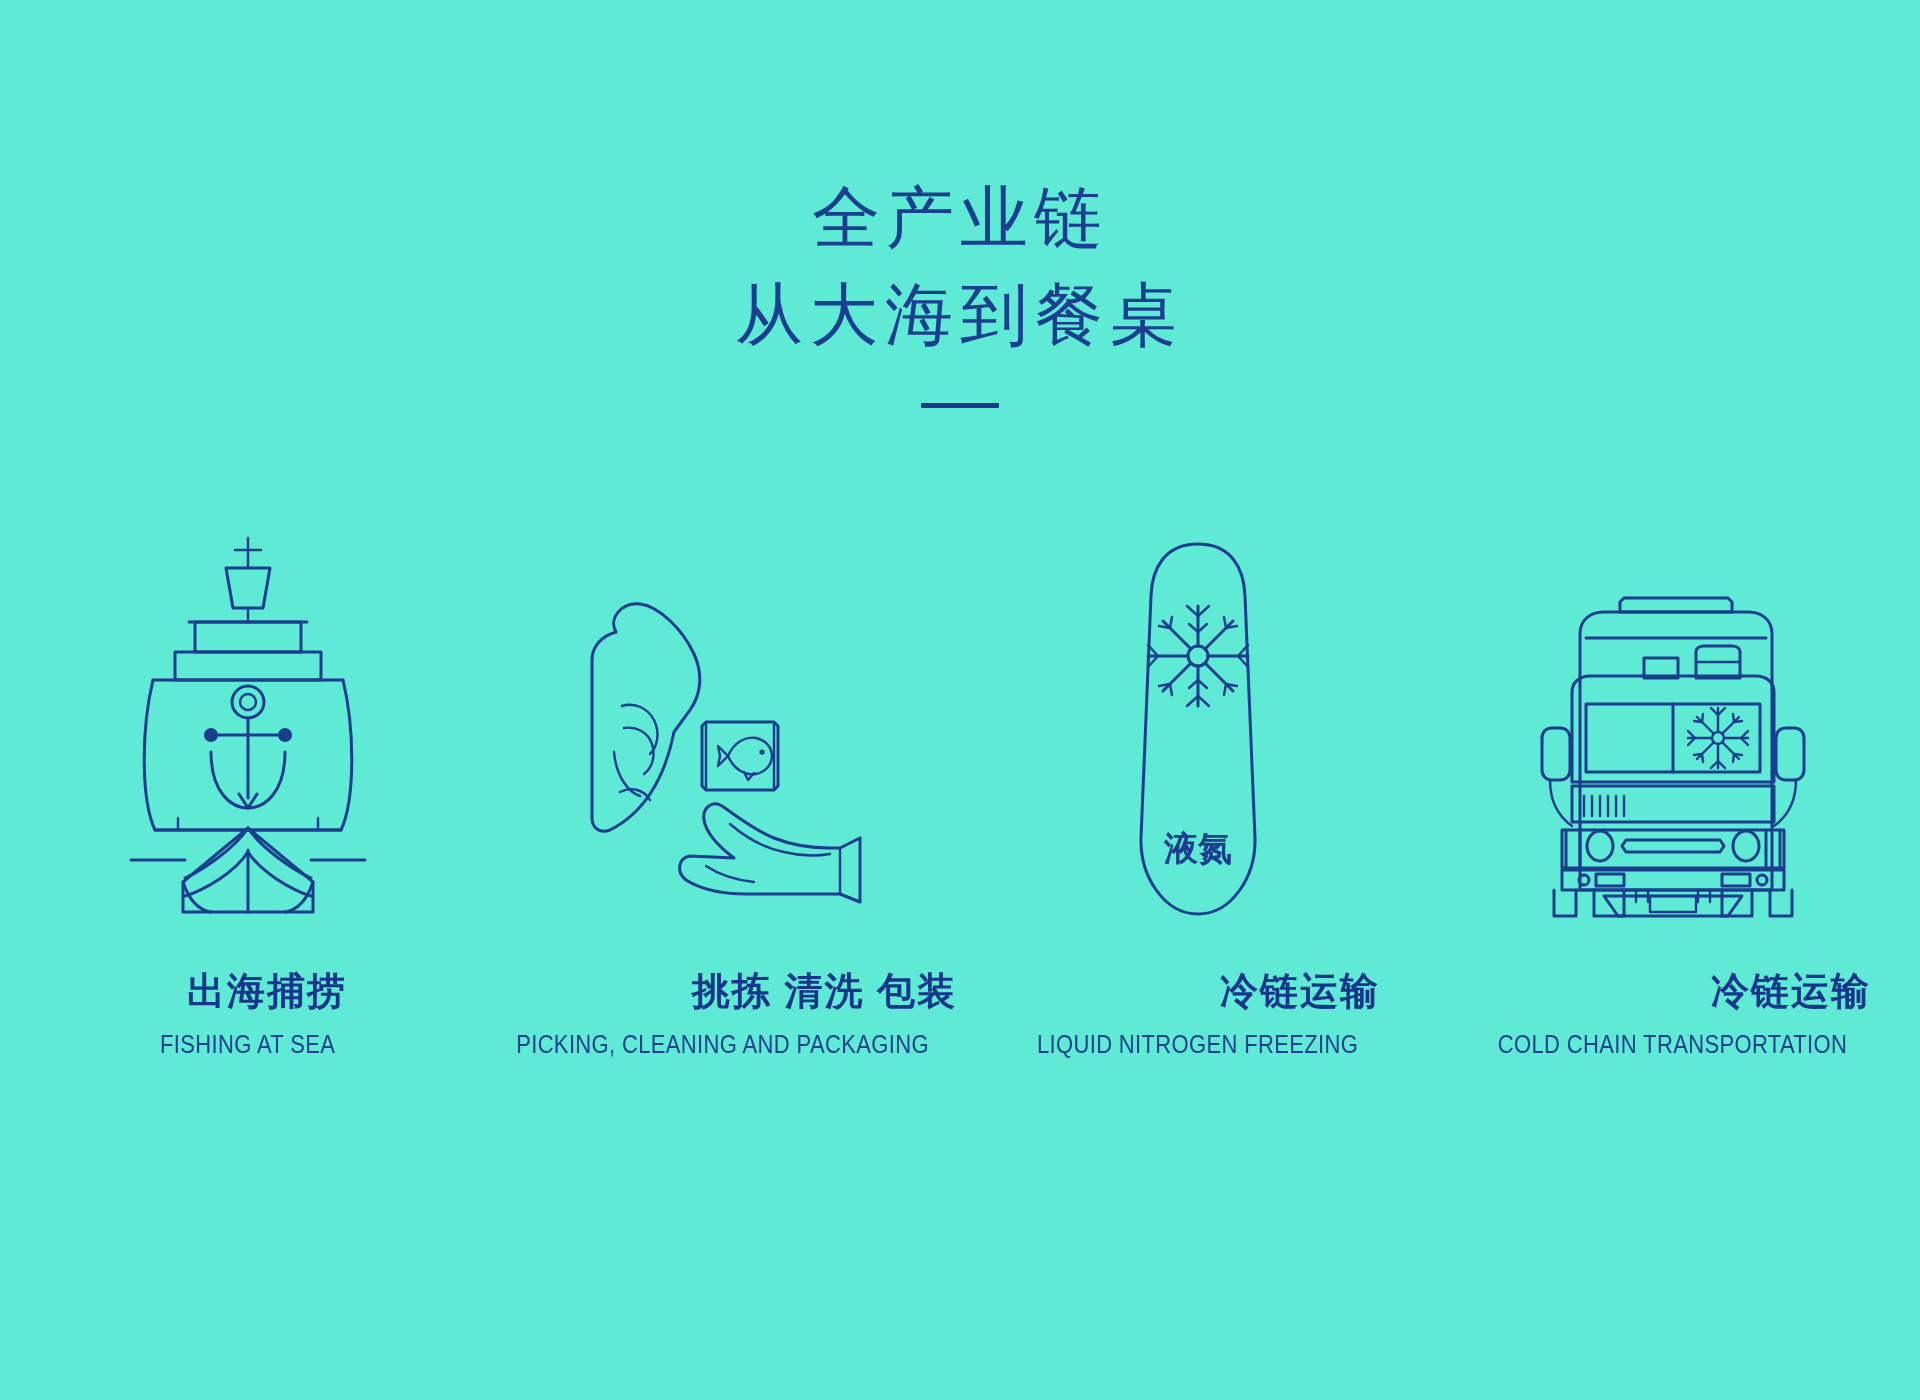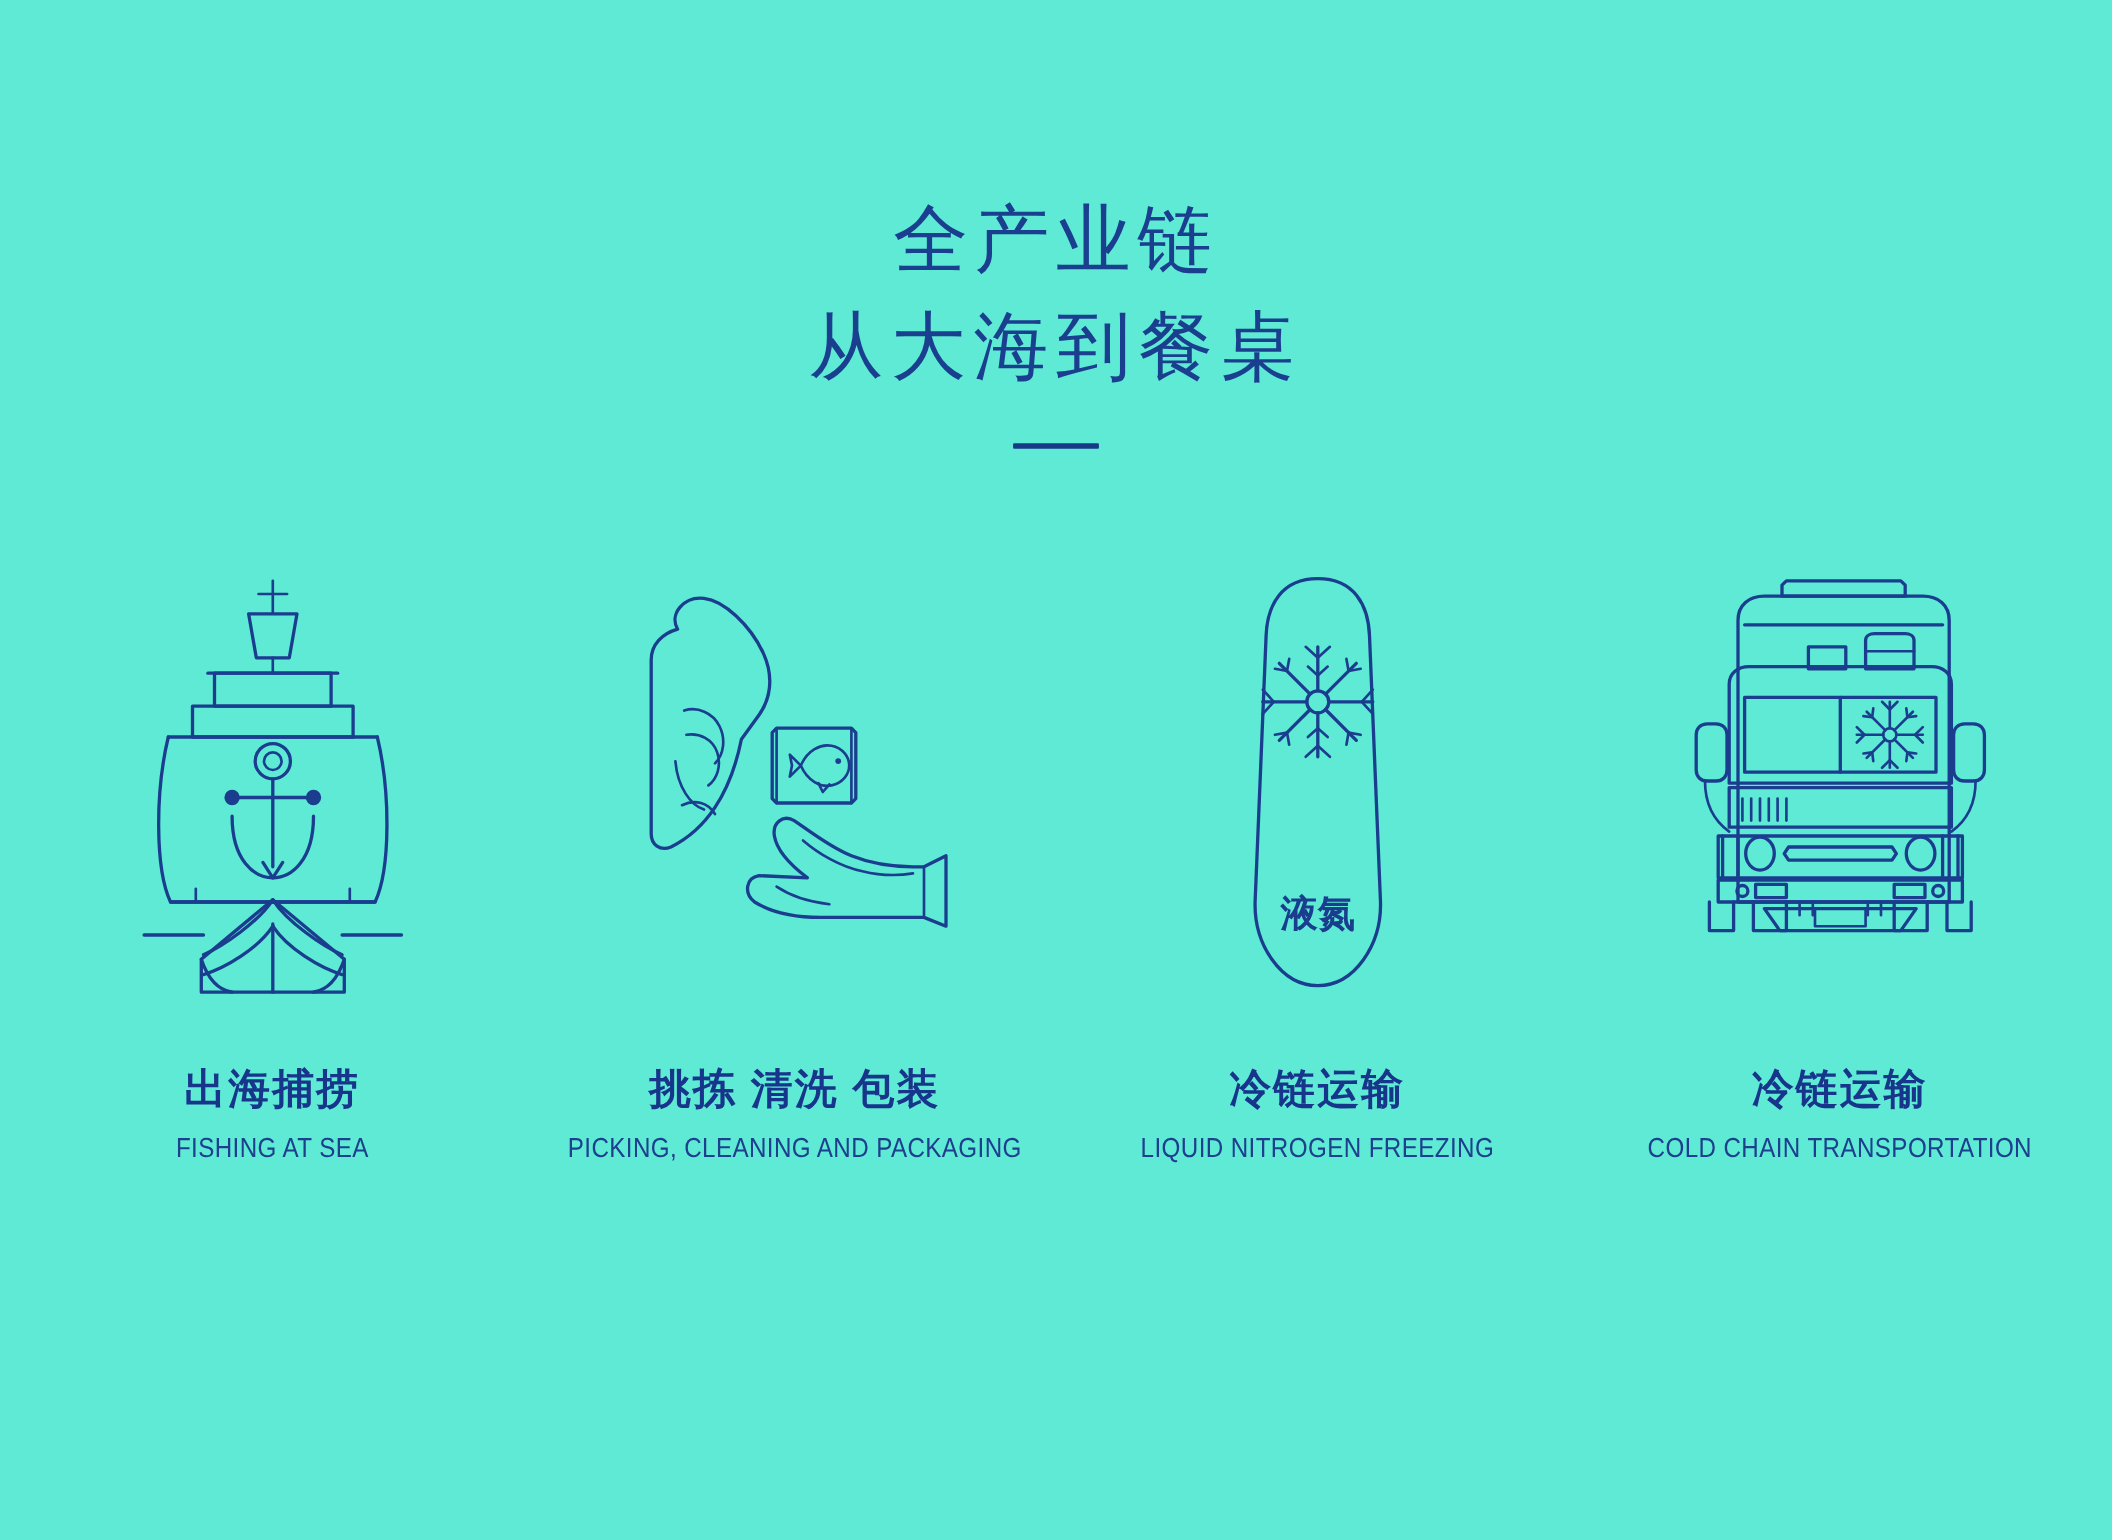--- a/index.html
+++ b/index.html
@@ -63,38 +63,39 @@
   }
   .step {
     width: 480px;
     display: flex;
     flex-direction: column;
     align-items: center;
   }
   .step-icon {
     height: 400px;
     display: flex;
-    align-items: flex-start;
+    align-items: flex-end;
     justify-content: center;
   }
   .step-icon svg {
     display: block;
     overflow: visible;
   }
   .step-labels {
     margin-top: 48px;
     text-align: center;
   }
   .label-cn {
     color: #17358a;
     font-size: 38px;
     font-weight: 700;
     letter-spacing: 2px;
     line-height: 1.25;
     white-space: nowrap;
+    text-align: right;
   }
   .label-en {
     color: #1d3f8d;
     font-size: 25px;
     font-weight: 400;
     letter-spacing: 0.4px;
     margin-top: 14px;
     white-space: nowrap;
     transform: scaleX(0.88);
     transform-origin: center;

